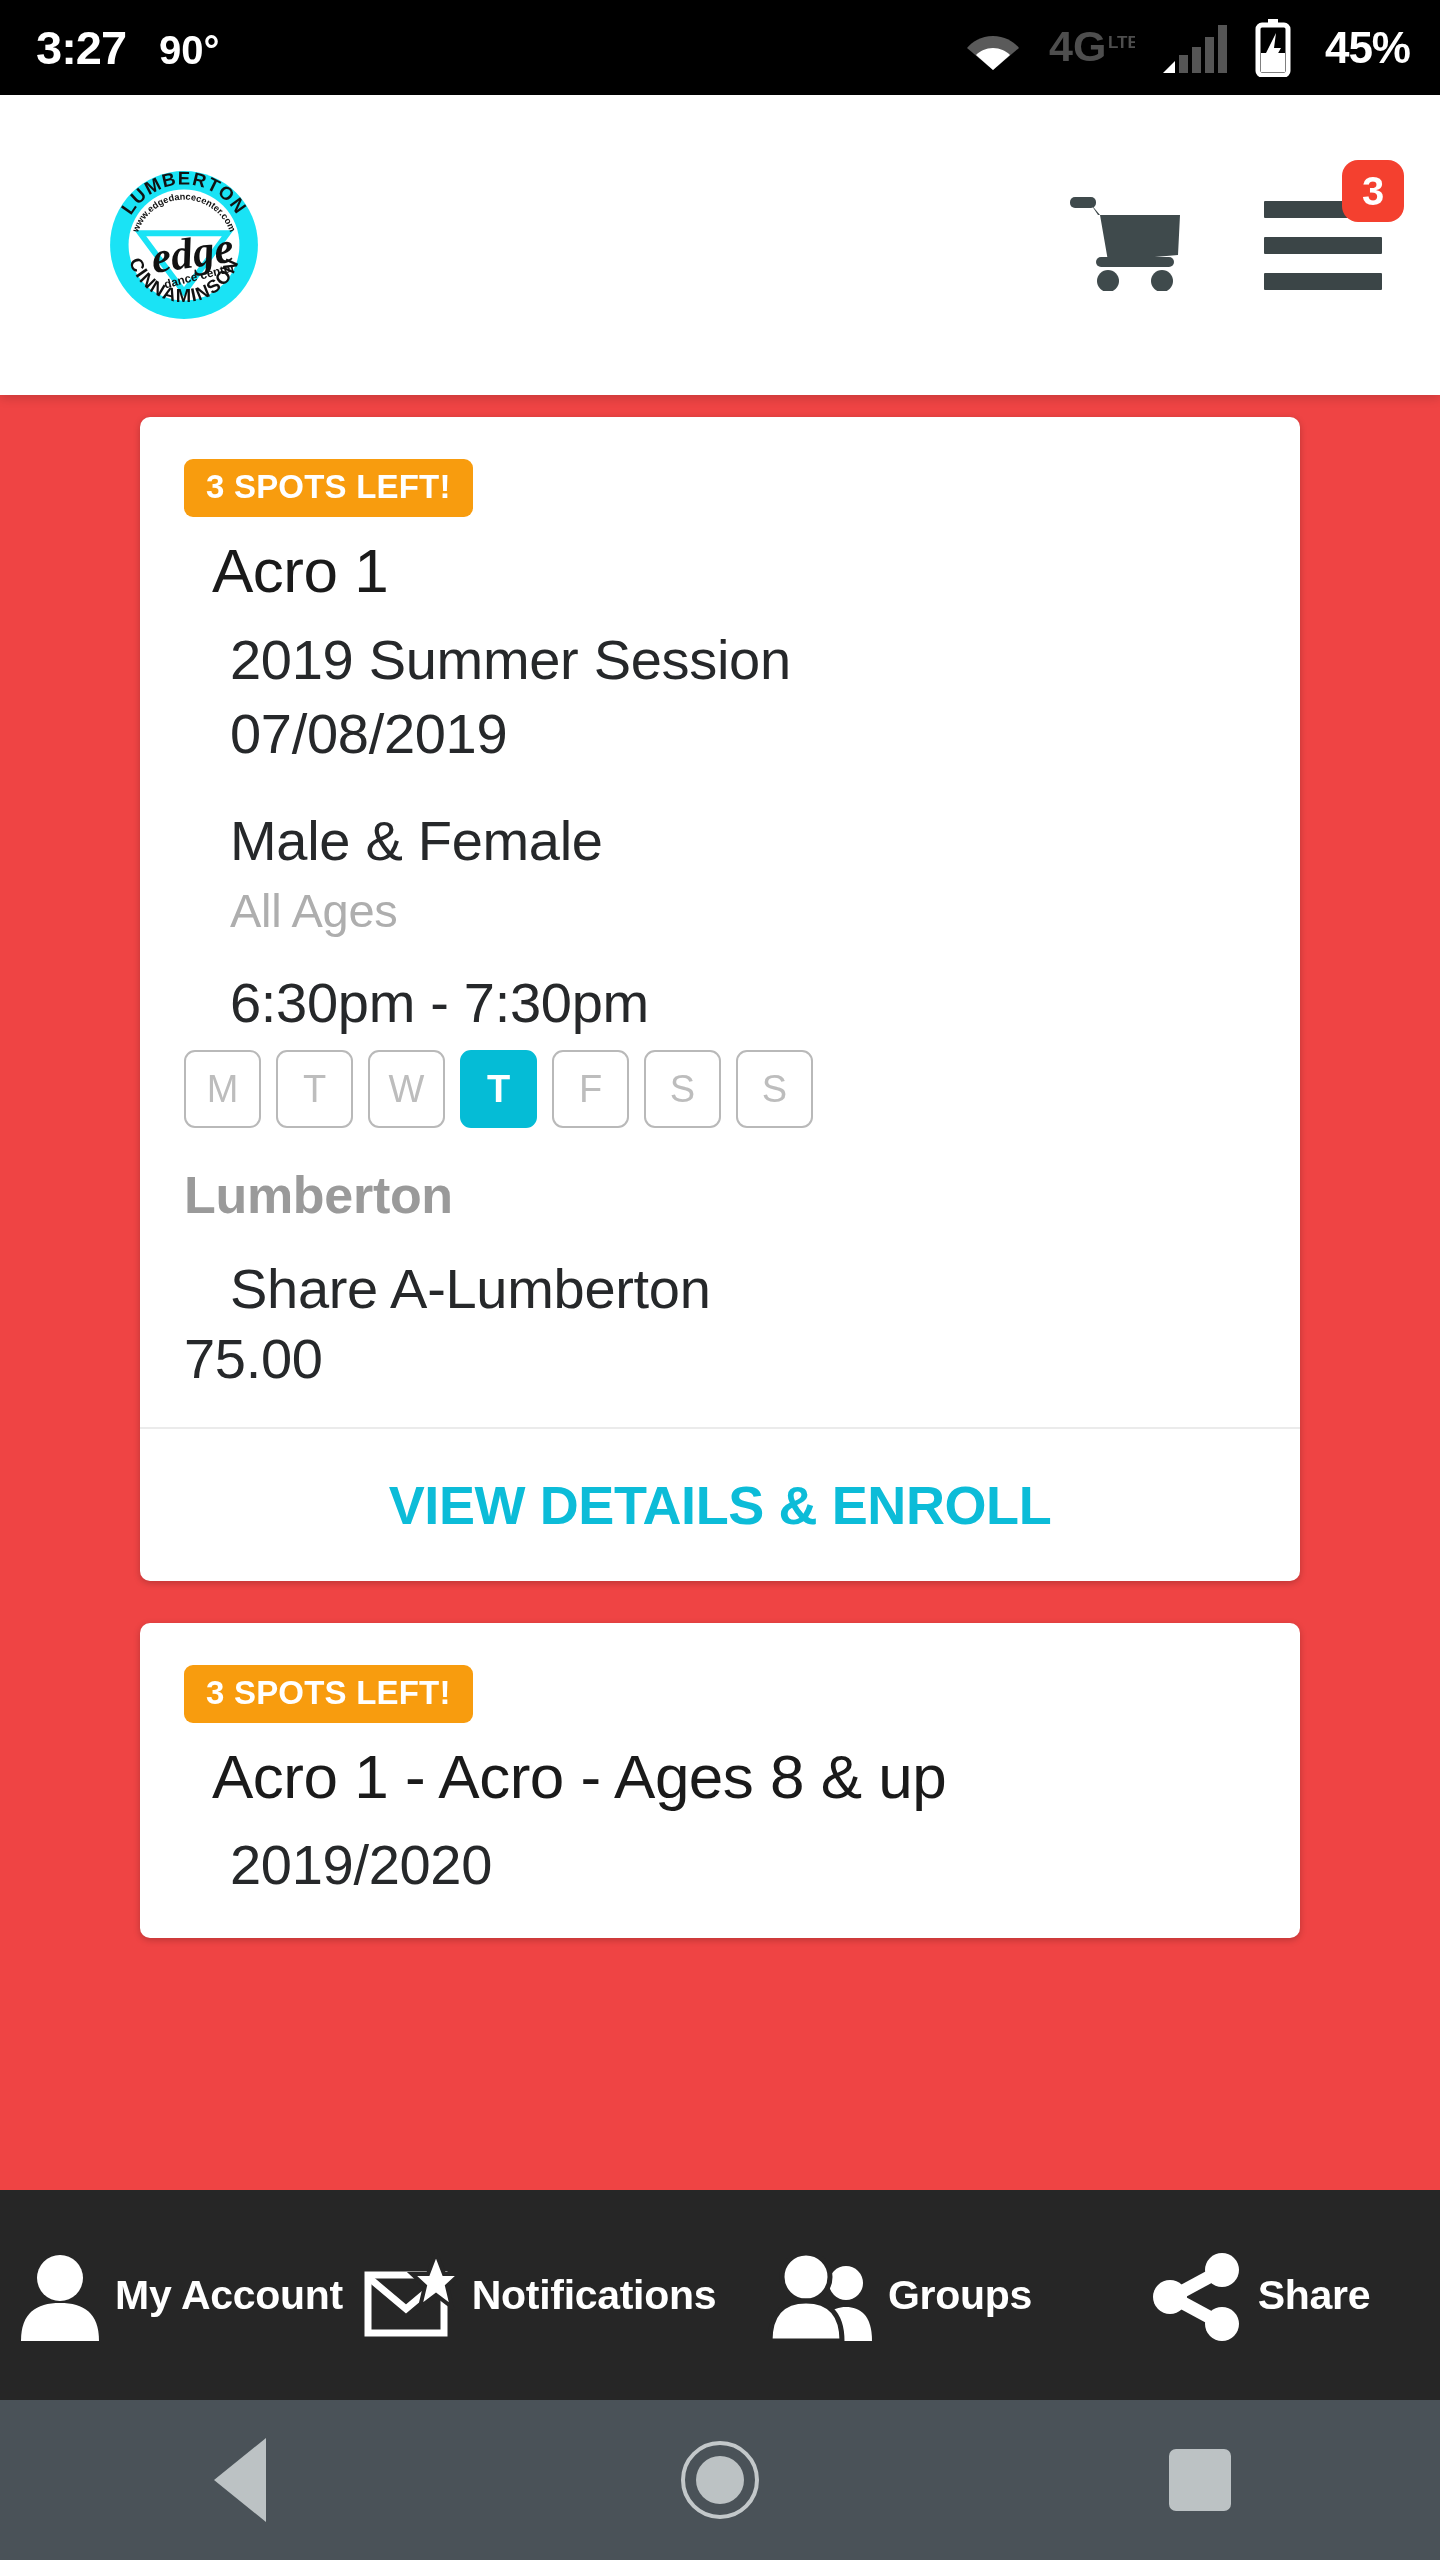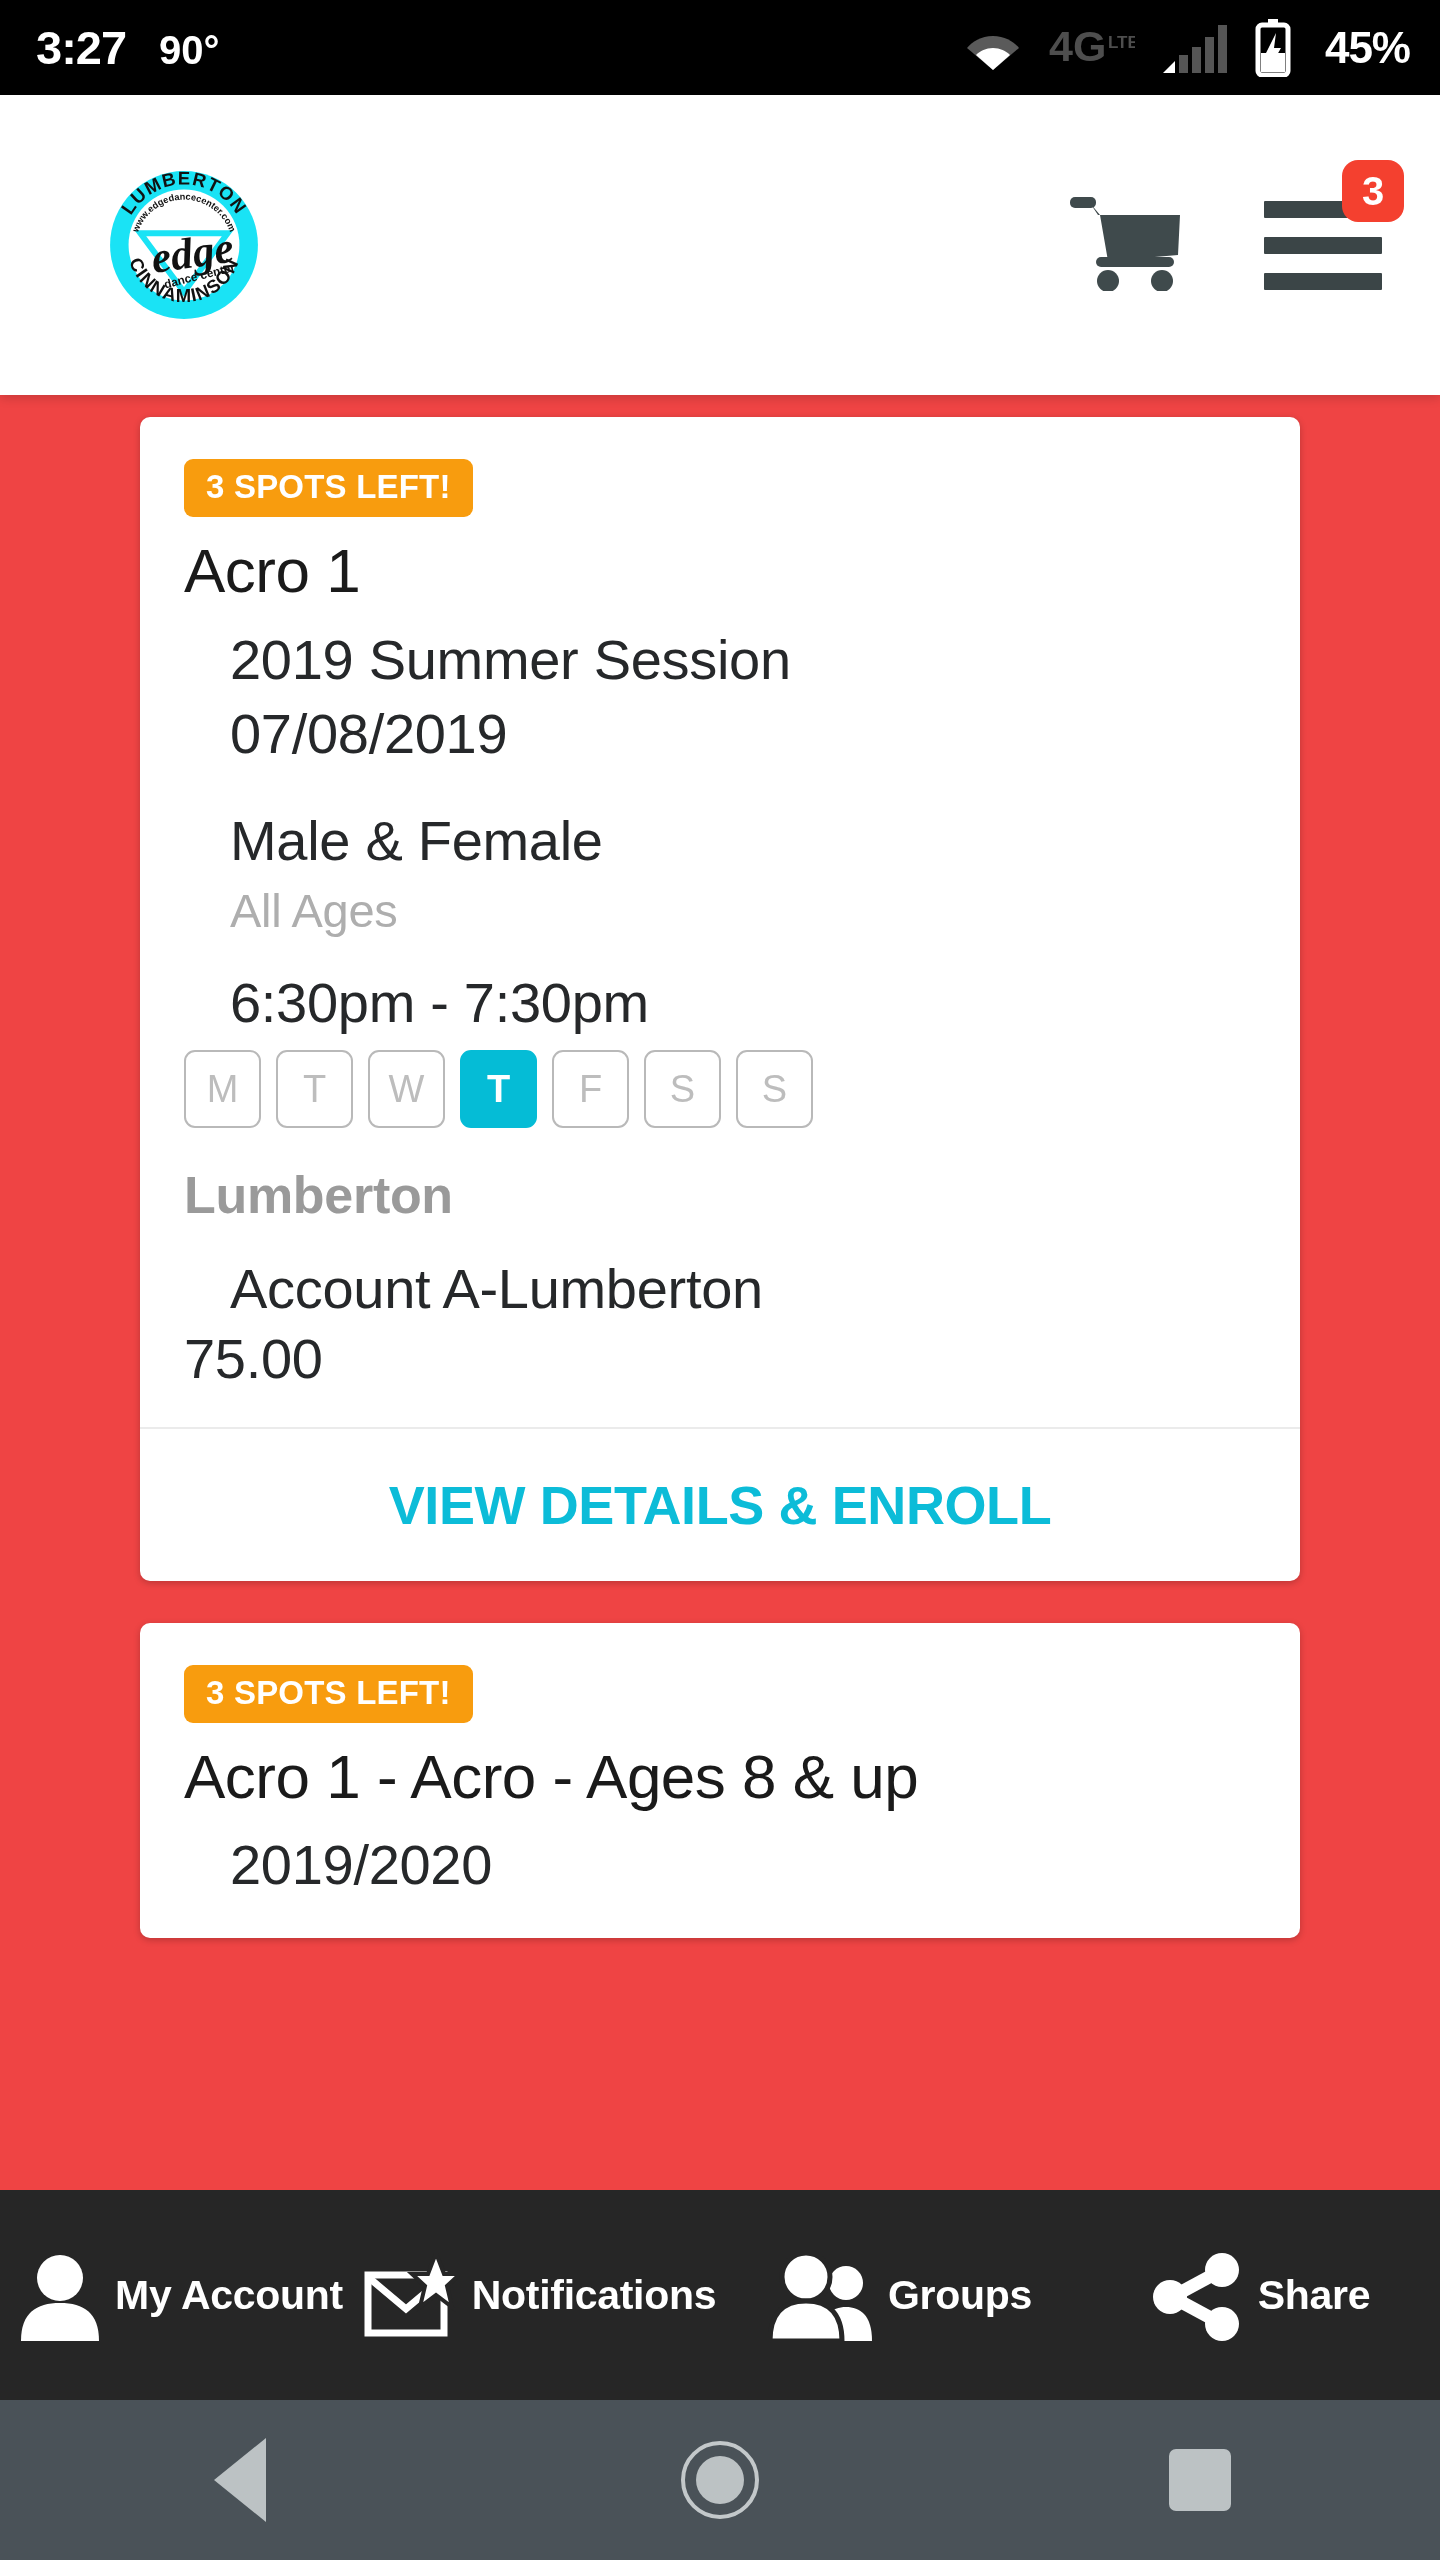--- a/index.html
+++ b/index.html
@@ -69,21 +69,21 @@
   .card-body { padding:42px 44px 36px 44px; }
 
   .spots-badge {
     display:inline-block; background:#f89c0e; color:#ffffff;
     font-size:33px; font-weight:bold; letter-spacing:0.2px;
     border-radius:9px; padding:9px 22px 11px 22px;
     margin-bottom:16px;
   }
   .c-title {
     font-size:62px; font-weight:300; color:#1a1a1a;
-    letter-spacing:-0.5px; line-height:1.22; margin-bottom:14px;
+    letter-spacing:-0.5px; line-height:1.22; margin-bottom:14px;margin-left:28px;
   }
   .c-line {
     font-size:56px; font-weight:300; color:#26282a;
     letter-spacing:-0.3px; line-height:1.32;margin-left:46px;
   }
   .c-line.muted { color:#aeaeae; font-size:47px; line-height:1.4; }
   .c-gap { height:34px; }
   .c-gap-sm { height:22px; }
   .c-loc {
     font-size:52px; font-weight:bold; color:#9a9a9a;
@@ -252,21 +252,21 @@
           <div class="day">W</div>
           <div class="day on">T</div>
           <div class="day">F</div>
           <div class="day">S</div>
           <div class="day">S</div>
         </div>
 
         <div class="c-gap"></div>
         <div class="c-loc">Lumberton</div>
         <div class="c-gap-sm"></div>
-        <div class="c-line">Account A-Lumberton</div>
+        <div class="c-line">Share A-Lumberton</div>
         <div class="c-price">75.00</div>
       </div>
       <div class="card-divider"></div>
       <div class="cta">VIEW DETAILS &amp; ENROLL</div>
     </div>
 
     <div class="card">
       <div class="card-body">
         <span class="spots-badge">3 SPOTS LEFT!</span>
         <div class="c-title">Acro 1 - Acro - Ages 8 &amp; up</div>

